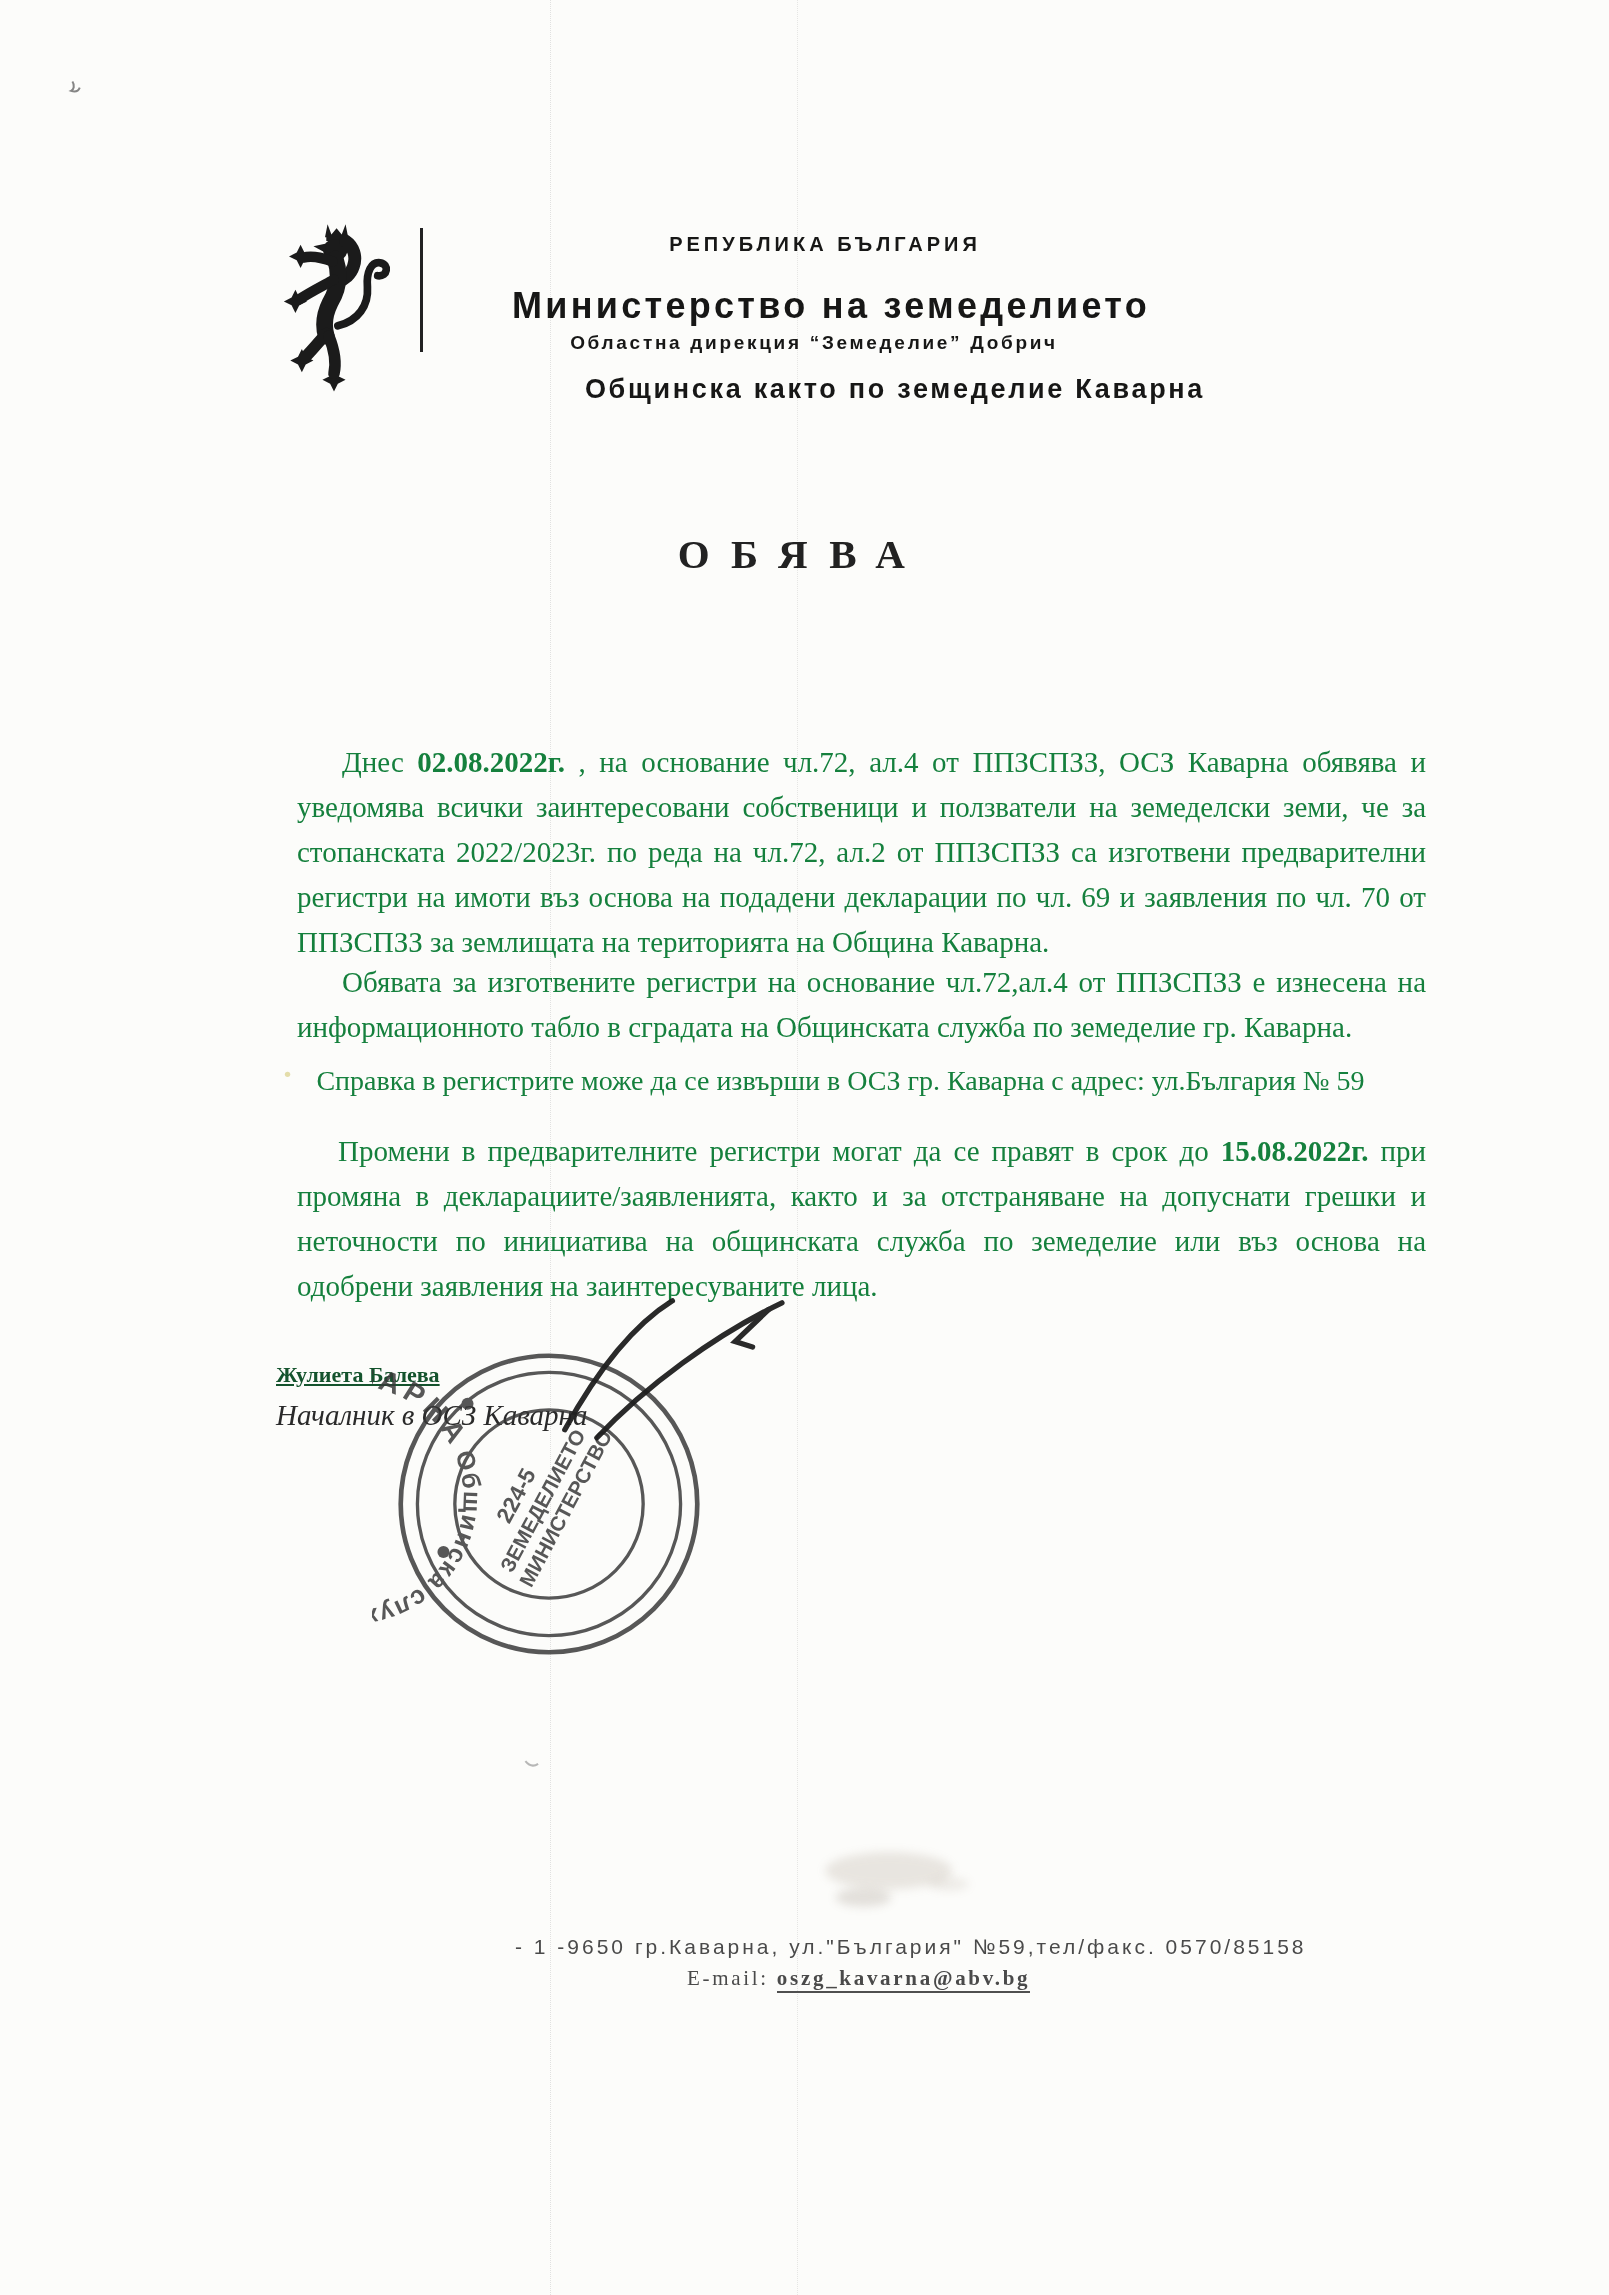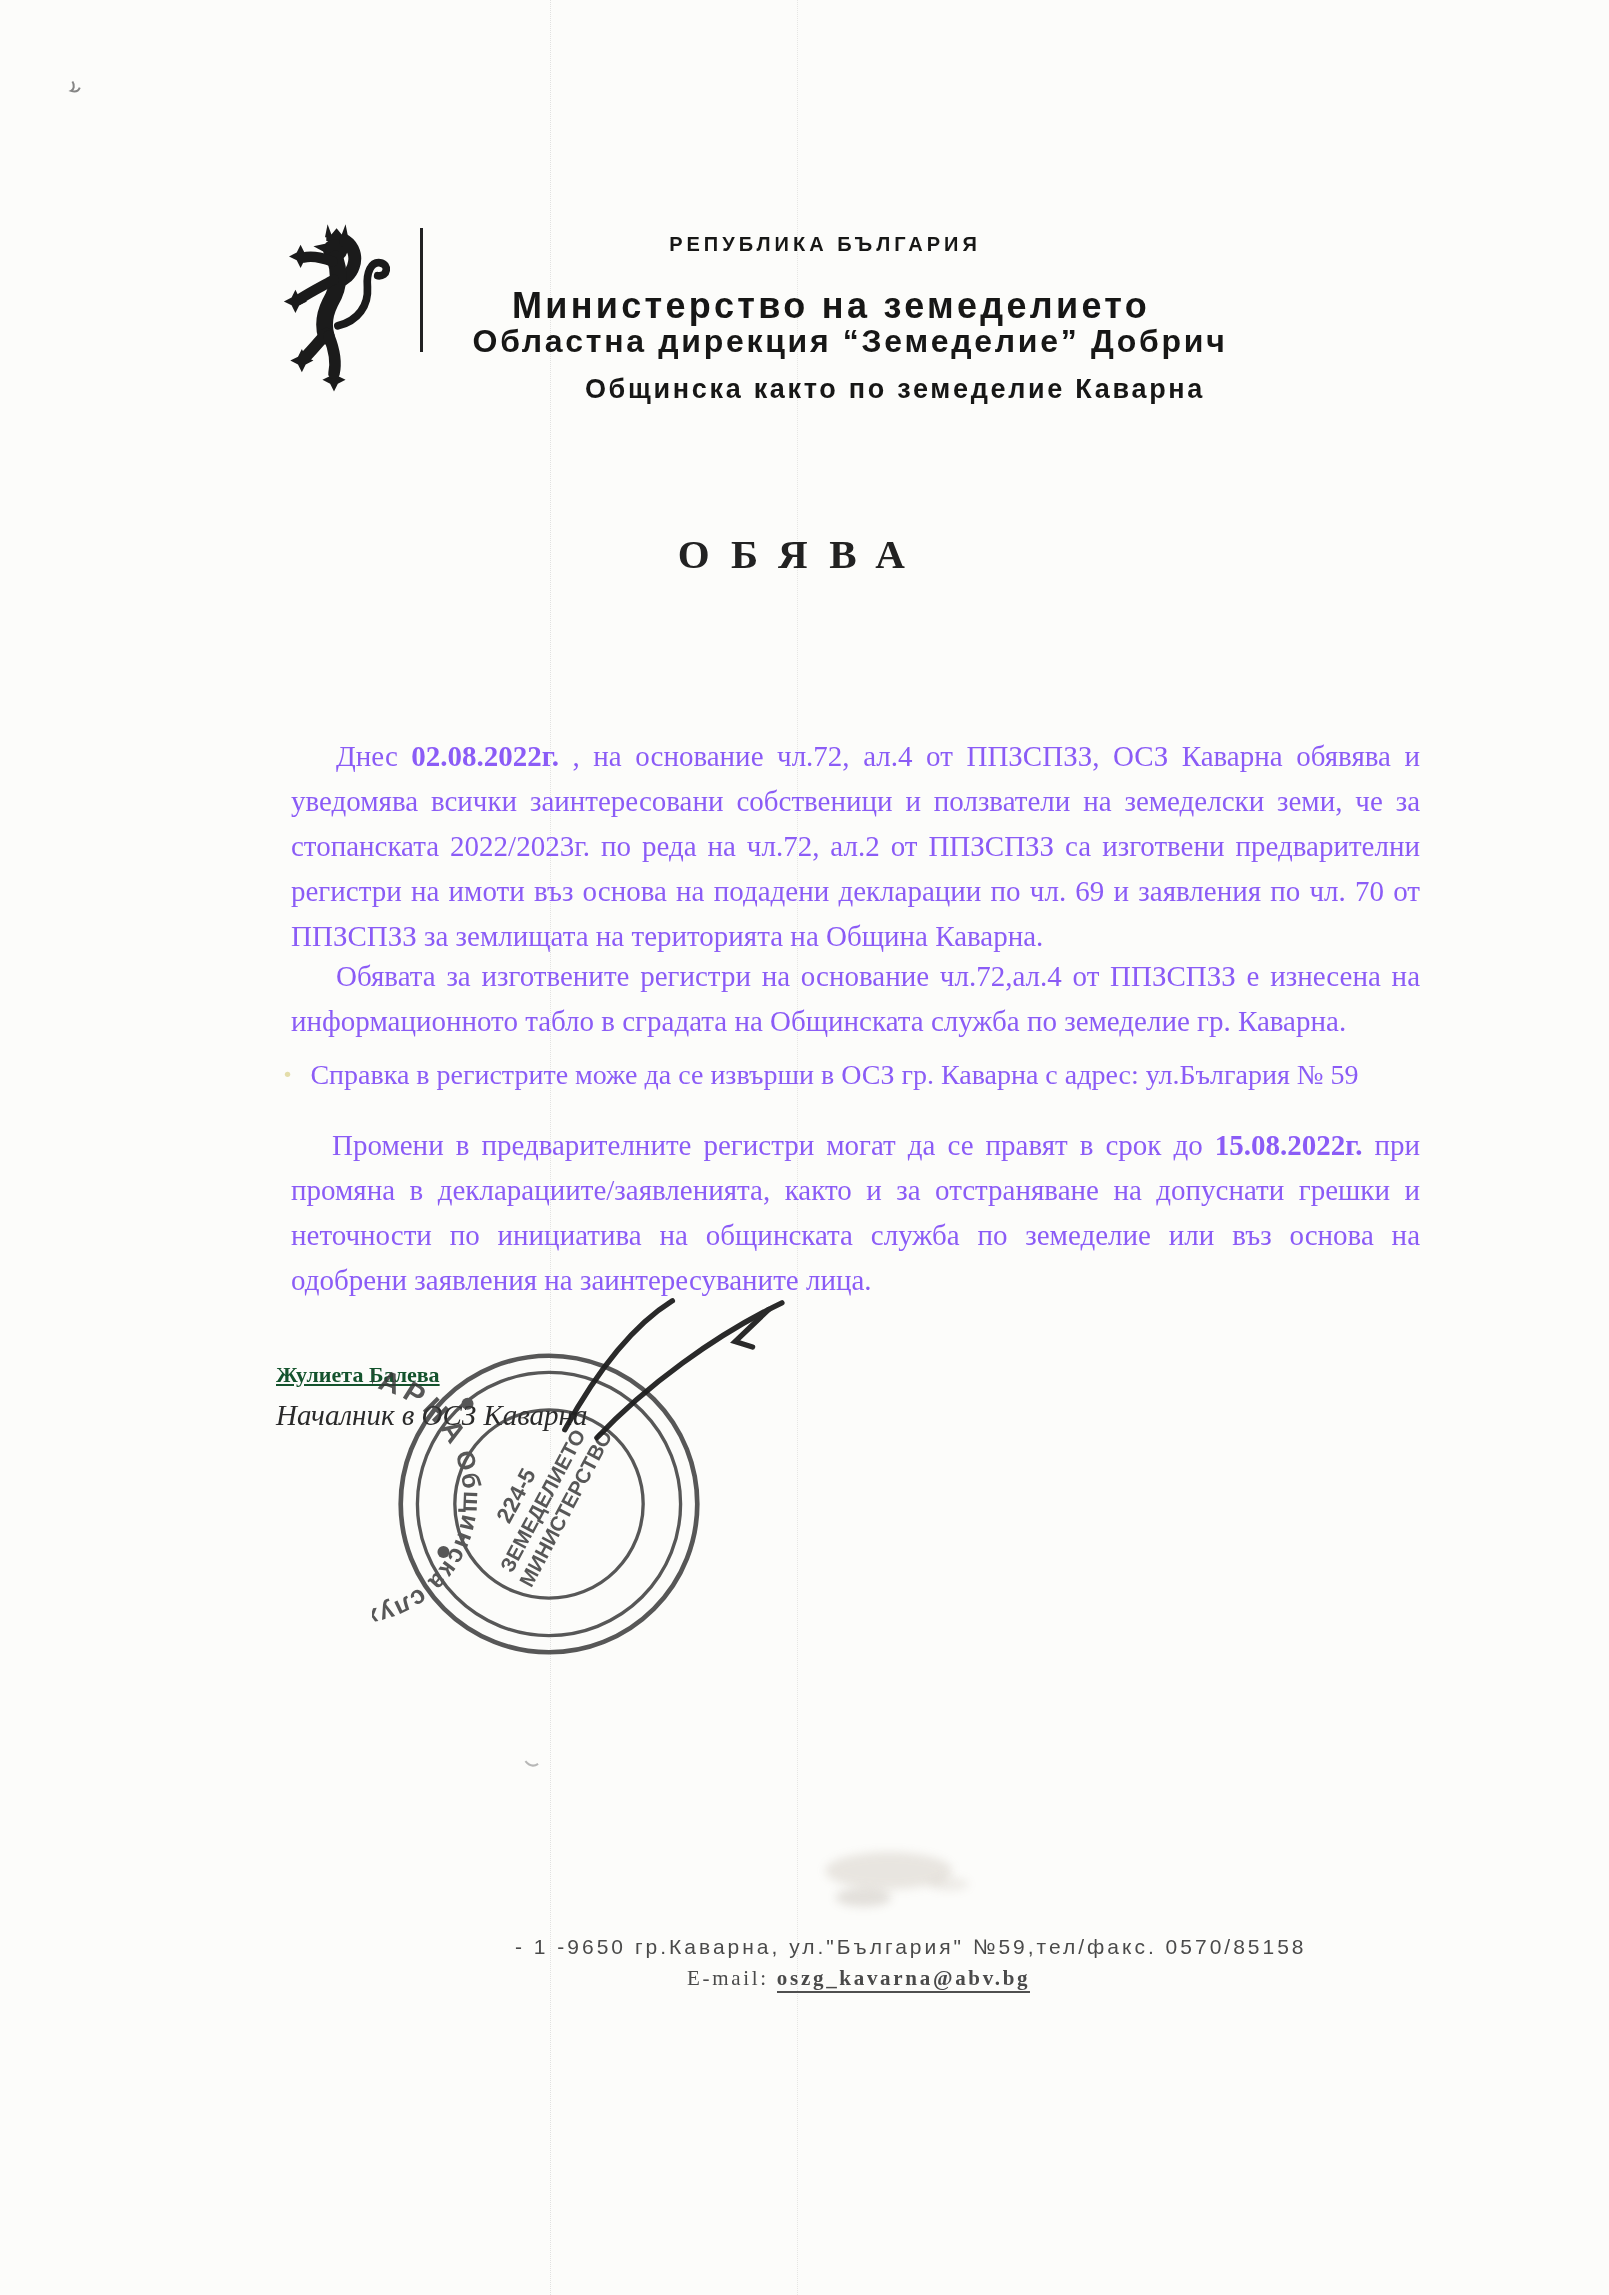--- a/index.html
+++ b/index.html
@@ -11,30 +11,30 @@
   
   .fold{position:absolute;top:0;height:2295px;width:0;}
   .fold.f1{left:550px;border-left:1.3px dotted rgba(120,120,120,.20);}
   .fold.f2{left:797px;border-left:1.3px dotted rgba(120,120,120,.16);}
 
   
   .hline{position:absolute;transform:translateX(-50%);white-space:nowrap;
          font-family:"Liberation Sans", sans-serif;font-weight:bold;color:#171716;}
   .h1{top:233px;left:825px;font-size:20px;letter-spacing:4px;}
   .h2{top:285px;left:831px;font-size:36px;letter-spacing:3.3px;}
-  .h3{top:323px;left:814px;font-size:32px;letter-spacing:2.7px;margin-left:36px;}
+  .h3{top:332px;left:814px;font-size:19px;letter-spacing:2.7px;}
   .h4{top:374px;left:895px;font-size:27px;letter-spacing:2.7px;}
 
   .doc-title{position:absolute;top:530px;left:802px;transform:translateX(-50%);
     font-family:"Liberation Serif", serif;font-weight:bold;font-size:41px;
     letter-spacing:21.4px;color:#222;white-space:nowrap;}
 
   
-  .para{position:absolute;left:279px;width:1129px;margin:12px;
-    font-size:29px;line-height:45px;text-align:justify;color:#8b5cf6;}
+  .para{position:absolute;left:279px;width:1129px;margin:18px;
+    font-size:29px;line-height:45px;text-align:justify;color:#15803d;}
   .p1{top:722px;text-indent:45px;}
   .p2{top:942px;text-indent:45px;}
   .p3{top:1040px;text-indent:19.4px;font-size:28px;white-space:nowrap;text-align:left;}
   .p4{top:1111px;text-indent:41px;}
 
   .sig-name{position:absolute;left:276px;top:1362px;font-size:22px;font-weight:bold;color:#14532d;text-decoration:underline;}
   .sig-role{position:absolute;left:276px;top:1399px;font-size:29px;font-style:italic;color:#2a2a2a;}
 
   
   .foot1{position:absolute;left:515px;top:1935px;white-space:nowrap;

